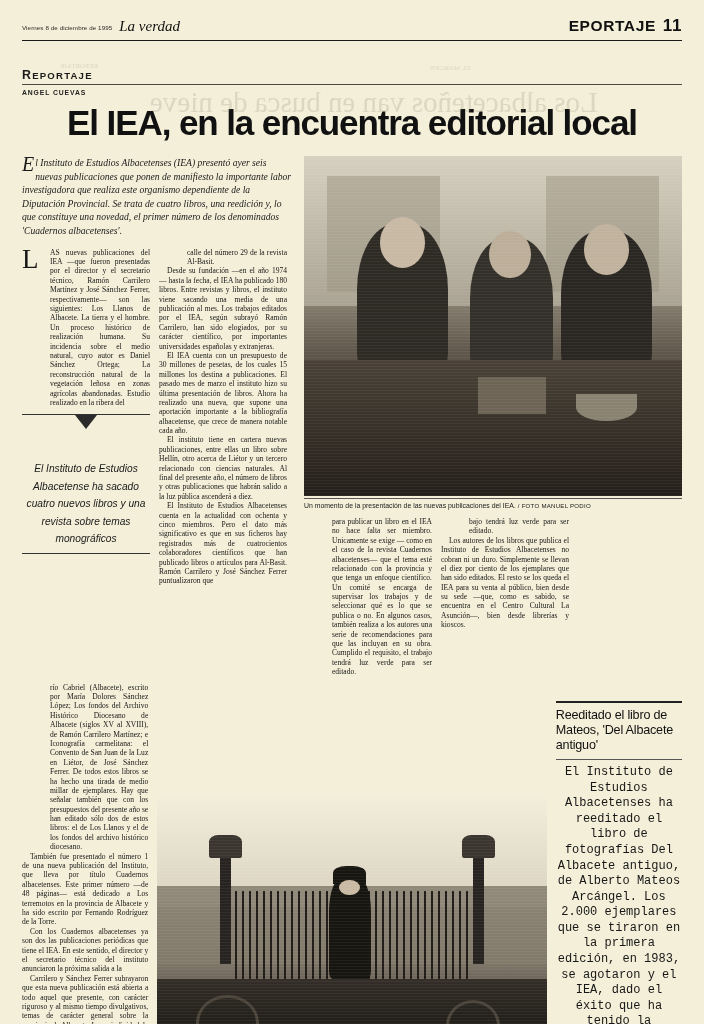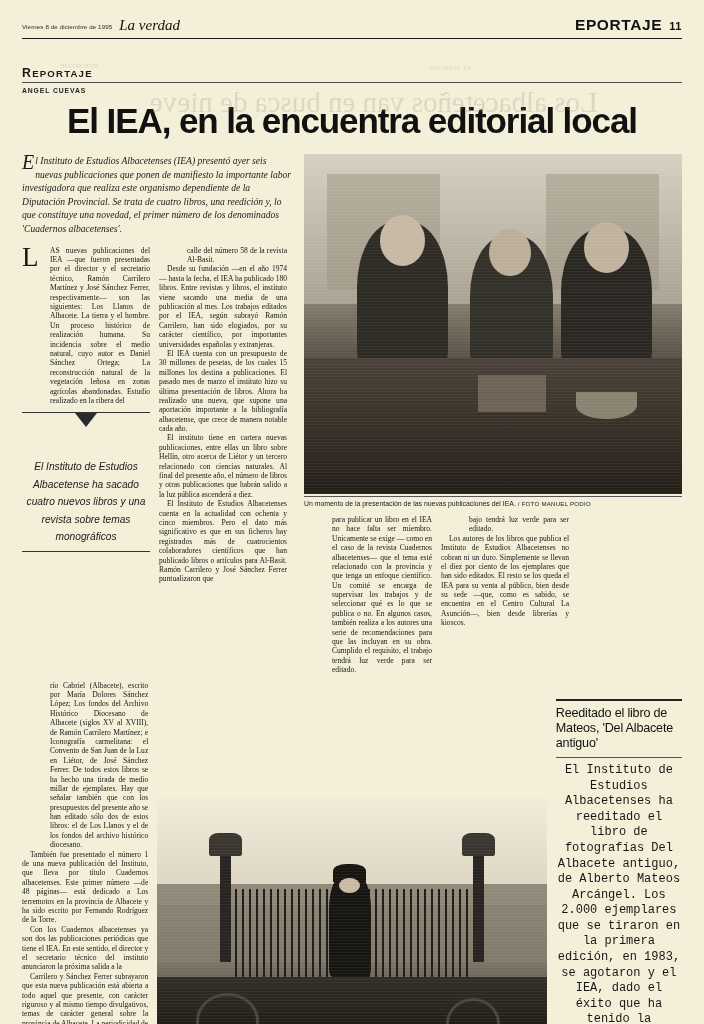--- a/index.html
+++ b/index.html
@@ -48,21 +48,21 @@
   .mast-right {
     font-family: "Liberation Sans", sans-serif;
     font-weight: bold;
     font-size: 15.5px;
     letter-spacing: 0.6px;
     color: #111;
     display: flex;
     align-items: baseline;
     gap: 7px;
   }
-  .mast-page { font-size: 11px; }
+  .mast-page { font-size: 17px; }
   .rule-thick { border-top: 1.4px solid #1a1a1a; margin-top: 1px; }
 
   
   .section-block { margin-top: 27px; }
   .section-kicker {
     font-family: "Liberation Sans", sans-serif;
     font-size: 9.6px;
     font-weight: bold;
     letter-spacing: 1.2px;
     color: #1a1a1a;
@@ -309,21 +309,21 @@
           <div class="pullquote">
             <div class="pq-rule-top"></div>
             <div class="pq-tri"></div>
             <div class="pq-text">El Instituto de Estudios Albacetense ha sacado cuatro nuevos libros y una revista sobre temas monográficos</div>
             <div class="pq-rule-bot"></div>
           </div>
         </div>
 
         <div class="col">
           <div class="bodytext">
-            <p class="noindent">calle del número 58 de la revista Al-Basit.</p>
+            <p class="noindent">calle del número 29 de la revista Al-Basit.</p>
             <p>Desde su fundación —en el año 1974— hasta la fecha, el IEA ha publicado 180 libros. Entre revistas y libros, el instituto viene sacando una media de una publicación al mes. Los trabajos editados por el IEA, según subrayó Ramón Carrilero, han sido elogiados, por su carácter científico, por importantes universidades españolas y extranjeras.</p>
             <p>El IEA cuenta con un presupuesto de 30 millones de pesetas, de los cuales 15 millones los destina a publicaciones. El pasado mes de marzo el instituto hizo su última presentación de libros. Ahora ha realizado una nueva, que supone una aportación importante a la bibliografía albacetense, que crece de manera notable cada año.</p>
             <p>El instituto tiene en cartera nuevas publicaciones, entre ellas un libro sobre Hellín, otro acerca de Liétor y un tercero relacionado con ciencias naturales. Al final del presente año, el número de libros y otras publicaciones que habrán salido a la luz pública ascenderá a diez.</p>
             <p>El Instituto de Estudios Albacetenses cuenta en la actualidad con ochenta y cinco miembros. Pero el dato más significativo es que en sus ficheros hay registrados más de cuatrocientos colaboradores científicos que han publicado libros o artículos para Al-Basit. Ramón Carrilero y José Sánchez Ferrer puntualizaron que</p>
           </div>
         </div>
       </div>
     </div>
 
     <div class="lead-right">

